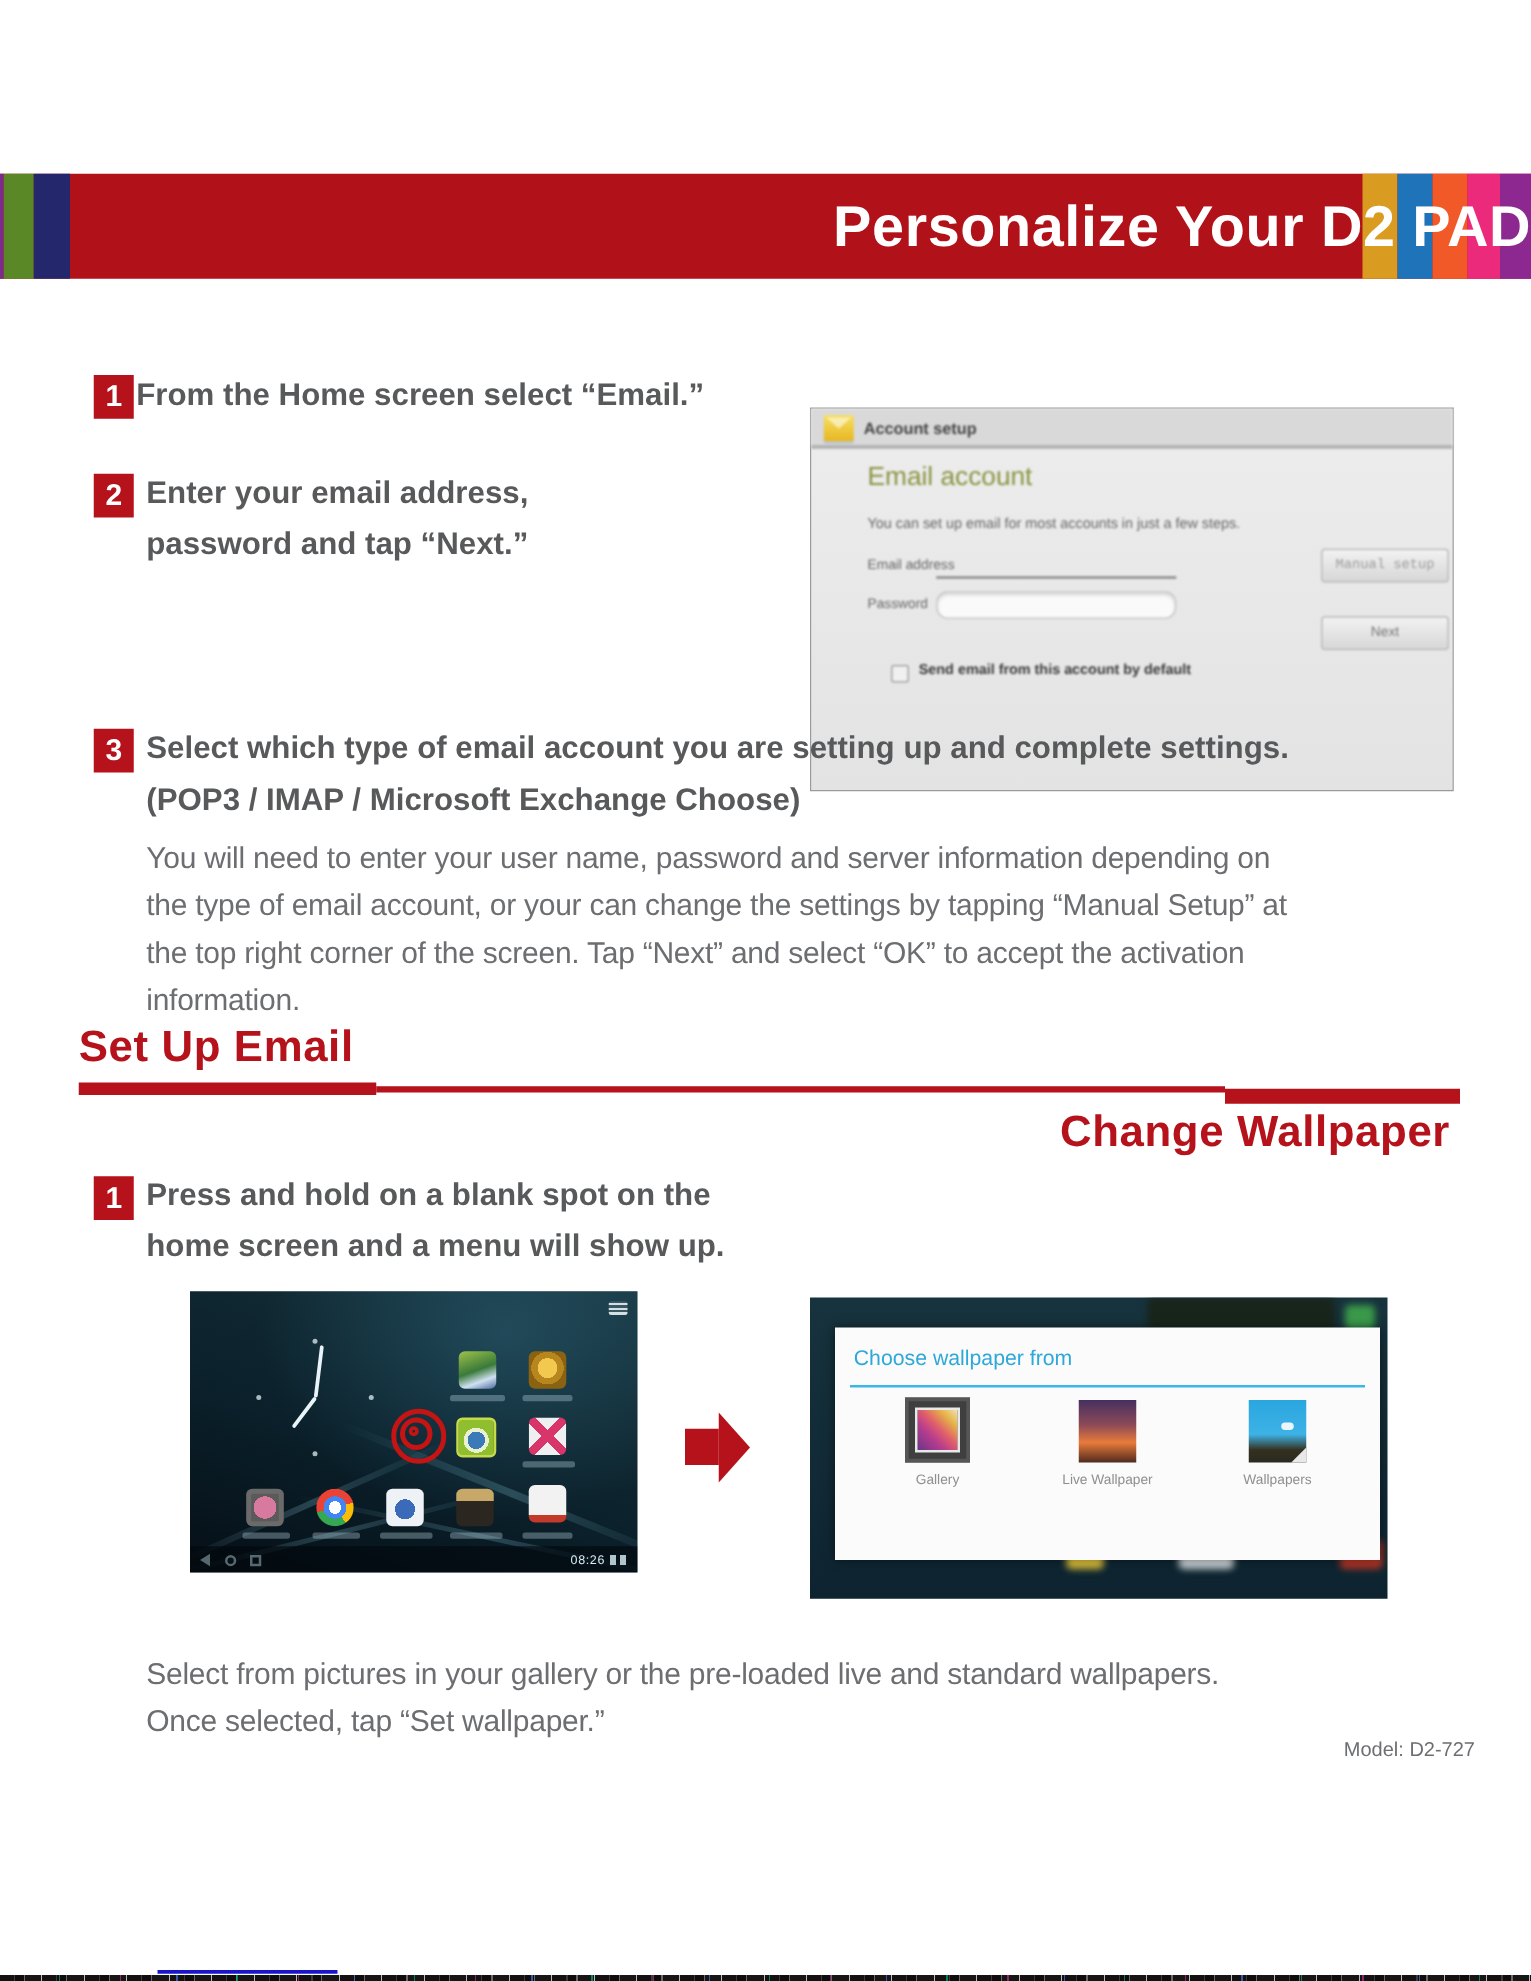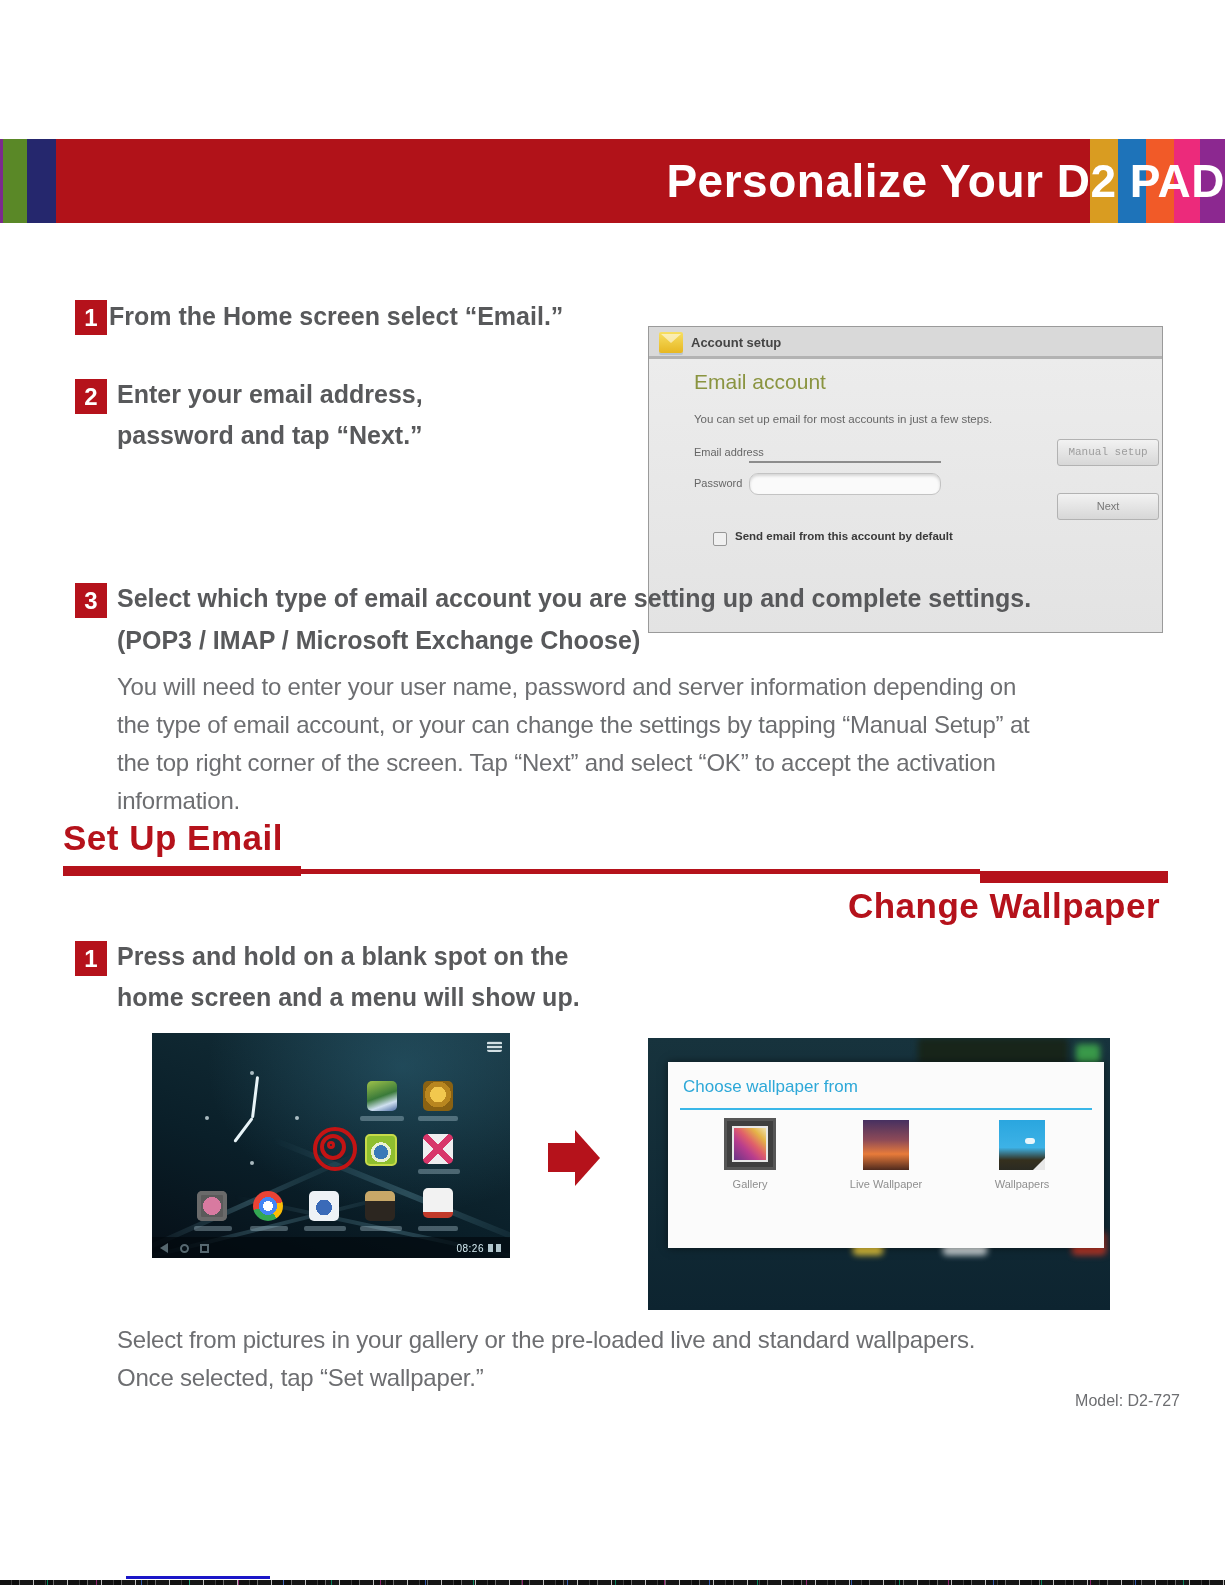--- a/index.html
+++ b/index.html
@@ -62,21 +62,21 @@
   .hs-status { position:absolute; right:6px; bottom:6px; width:16px; height:8px;
     background:repeating-linear-gradient(90deg,#cfe5ec 0 5px, transparent 5px 8px); opacity:0.85; }
   .hs-nav { position:absolute; bottom:5px; width:10px; height:10px; opacity:0.55; }
 
   
   .arrow-rect { position:absolute; left:548px; top:1143px; width:27px; height:29px; background:#b5121b; }
   .arrow-tri  { position:absolute; left:575px; top:1130px; width:0; height:0;
     border-top:28px solid transparent; border-bottom:28px solid transparent; border-left:25px solid #b5121b; }
 
   
-  .shot-dialog { position:absolute; left:648px; top:1038px; width:462px; height:272px; overflow:hidden;
+  .shot-dialog { position:absolute; left:648px; top:1038px; width:462px; height:241px; overflow:hidden;
     background:linear-gradient(180deg,#17333d 0%,#0d2430 100%); }
   .shot-dialog-inner { position:absolute; inset:0; filter:blur(0.5px); }
   .blob { position:absolute; filter:blur(3px); border-radius:4px; }
   .wd-dialog { position:absolute; left:20px; top:24px; width:436px; height:186px; background:#fbfbfb; box-shadow:0 0 8px rgba(0,0,0,0.5); }
   .wd-title { position:absolute; left:15px; top:15px; font-size:17px; color:#2da8d8; }
   .wd-divider { position:absolute; left:12px; right:12px; top:46px; height:2px; background:#3ab7e8; }
   .wd-opt { position:absolute; top:56px; width:130px; height:110px; text-align:center; }
   .wd-icon { margin:0 auto; }
   .wd-label { margin-top:8px; font-size:11px; color:#8f8f8f; }
   .icon-gallery { width:52px; height:52px; background:#3f3f3f; border:3px solid #565656; padding:5px; }

